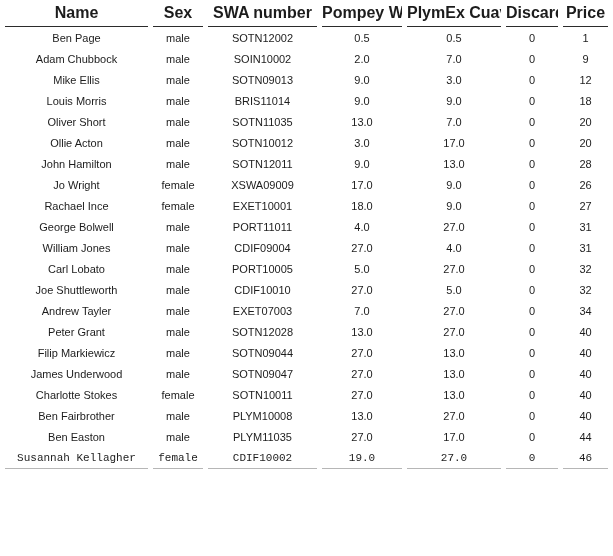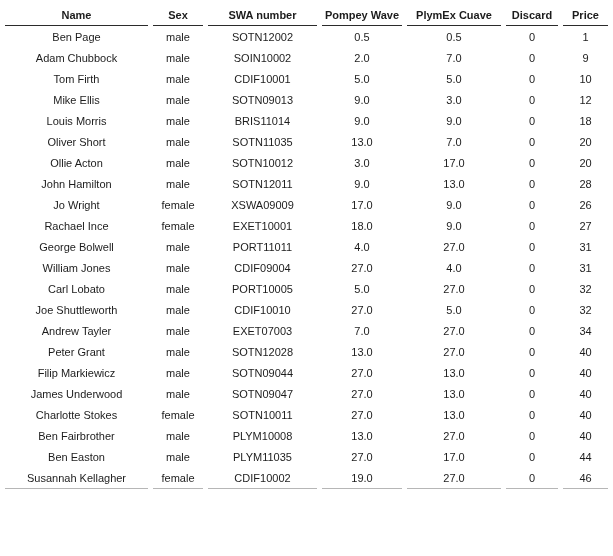--- a/index.html
+++ b/index.html
@@ -12,21 +12,21 @@
     font-family: "Liberation Sans", "DejaVu Sans", sans-serif;
   }
   table.results {
     border-collapse: separate;
     border-spacing: 5px 0;
     table-layout: fixed;
     width: 613px;
     margin: 0;
   }
   table.results th {
-    font-size: 11px;
+    font-size: 16px;
     font-weight: bold;
     color: #1c1c1c;
     text-align: center;
     vertical-align: bottom;
     height: 17px;
     padding: 4px 0 4px 0;
     border-bottom: 1px solid #2b2b2b;
     white-space: nowrap;
     overflow: hidden;
   }
@@ -36,20 +36,21 @@
     color: #1c1c1c;
     text-align: center;
     vertical-align: middle;
     height: 21px;
     padding: 0;
     white-space: nowrap;
     overflow: hidden;
   }
   table.results tr:last-child td {
     border-bottom: 1px solid #b6b6b6;
+    font-family: Liberation Mono, monospace;
   }
   col.c-name    { width: 143px; }
   col.c-sex     { width: 50px; }
   col.c-swa     { width: 109px; }
   col.c-pompey  { width: 80px; }
   col.c-plymex  { width: 94px; }
   col.c-discard { width: 52px; }
   col.c-total   { width: 45px; }
 </style>
 </head>
@@ -89,29 +90,20 @@
       <tr>
         <td>Adam Chubbock</td>
         <td>male</td>
         <td>SOIN10002</td>
         <td>2.0</td>
         <td>7.0</td>
         <td>0</td>
         <td>9</td>
       </tr>
       <tr>
-        <td>Tom Firth</td>
-        <td>male</td>
-        <td>CDIF10001</td>
-        <td>5.0</td>
-        <td>5.0</td>
-        <td>0</td>
-        <td>10</td>
-      </tr>
-      <tr>
         <td>Mike Ellis</td>
         <td>male</td>
         <td>SOTN09013</td>
         <td>9.0</td>
         <td>3.0</td>
         <td>0</td>
         <td>12</td>
       </tr>
       <tr>
         <td>Louis Morris</td>

